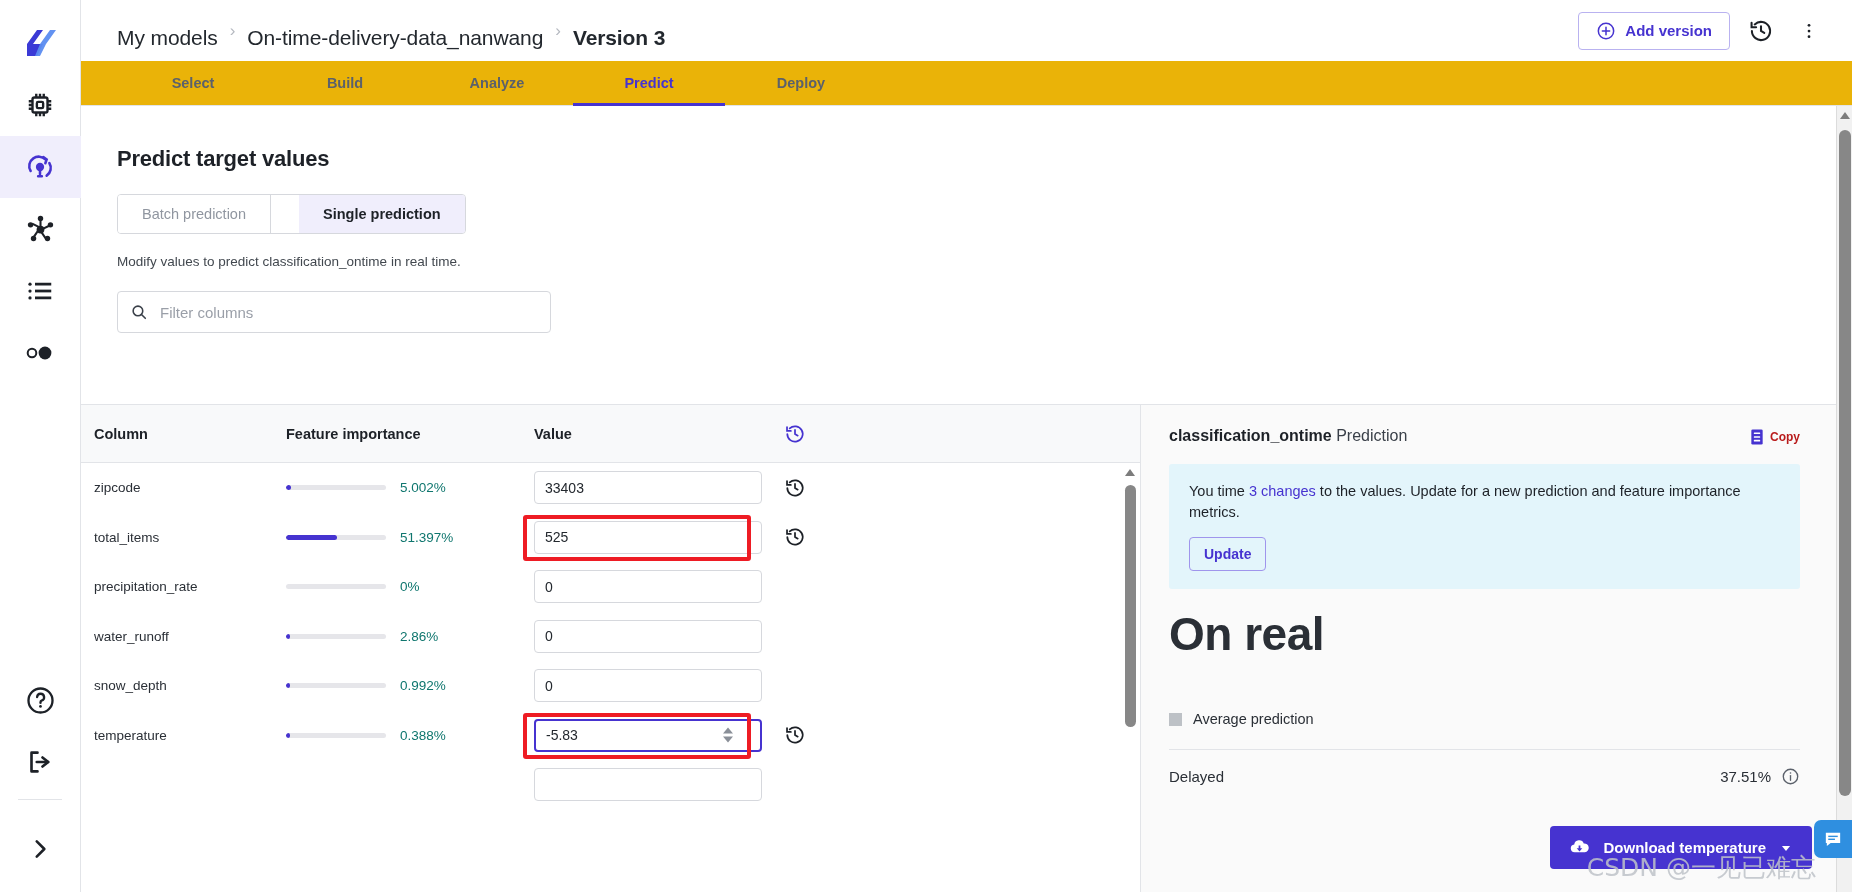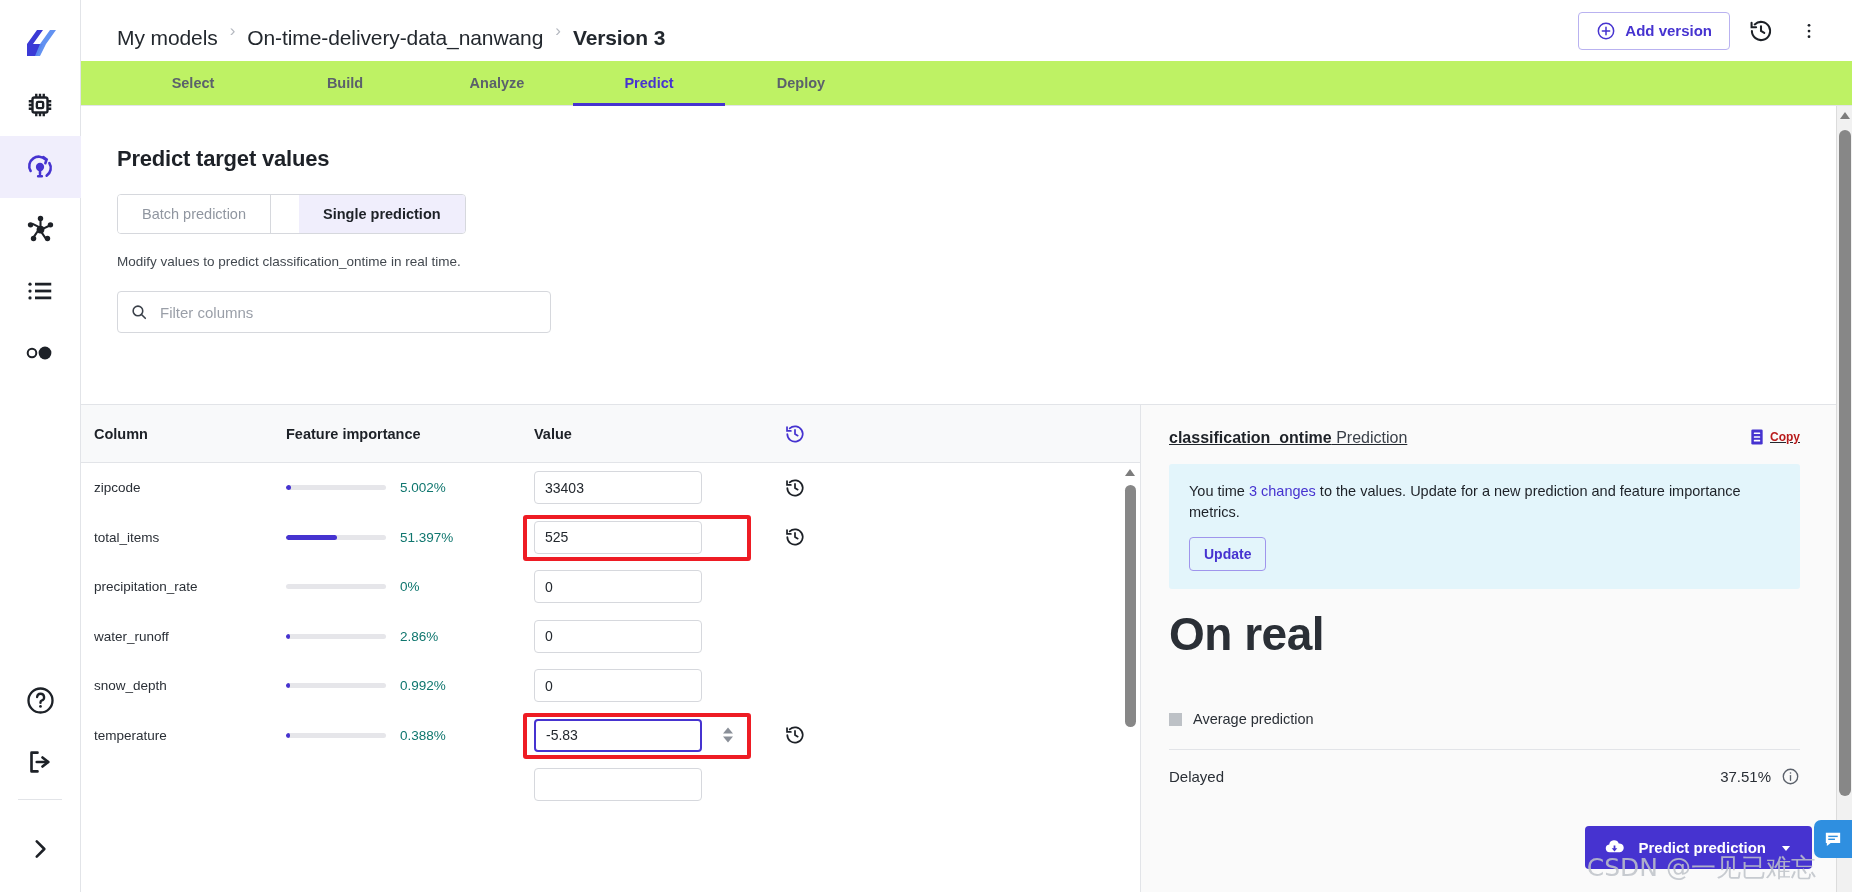--- a/index.html
+++ b/index.html
@@ -47,21 +47,21 @@
   }
   .hdr-icon-btn {
     width:34px; height:34px; display:flex; align-items:center; justify-content:center;
     cursor:pointer; border-radius:4px;
   }
 
   
   #tabbar {
     position:absolute; left:81px; top:61px; width:1771px; height:45px;
     border-bottom:1px solid #e2e4e8; display:flex; align-items:stretch;
-    padding-left:36px; background:#bef264;
+    padding-left:36px; background:#eab308;
   }
   .tab {
     width:152px; display:flex; align-items:center; justify-content:center;
     font-size:14.5px; font-weight:bold; color:#5b616b; cursor:pointer;
     position:relative;
   }
   .tab.active { color:#4633d0; }
   .tab.active::after {
     content:""; position:absolute; left:0; right:0; bottom:-1px; height:3px; background:#4633d0;
   }
@@ -139,21 +139,21 @@
   #tbody-wrap { position:relative; height:430px; }
   #tbody { position:absolute; inset:0 30px 0 0; overflow:hidden; }
   .trow { display:flex; align-items:center; height:49.5px; padding-left:13px; }
   .td-col { width:192px; font-size:13.5px; color:#2a2f36; }
   .td-imp { width:248px; display:flex; align-items:center; gap:14px; }
   .bar { width:100px; height:5px; border-radius:3px; background:#e6e6ea; position:relative; overflow:hidden; }
   .bar > i { display:block; height:100%; background:#4633d0; border-radius:3px; }
   .pct { font-size:13.5px; color:#0f766e; }
   .td-val { width:250px; }
   .val-input {
-    width:168px; height:33px; border:1px solid #d6d8dd; border-radius:4px;
+    width:228px; height:33px; border:1px solid #d6d8dd; border-radius:4px;
     font-size:14px; color:#23282e; padding:0 10px; background:#fff; outline:none;
     font-family:"Liberation Sans", sans-serif;
   }
   .val-input.focused { border:2px solid #4633d0; }
   .spinner-wrap { position:relative; width:208px; }
   .spin {
     position:absolute; right:9px; top:50%; transform:translateY(-50%);
     display:flex; flex-direction:column; gap:3px; cursor:pointer;
   }
   .spin i { width:0;height:0;border-left:5px solid transparent;border-right:5px solid transparent; }
@@ -171,21 +171,21 @@
     position:absolute; left:4px; top:6px;
     width:0;height:0;border-left:5px solid transparent;border-right:5px solid transparent;
     border-bottom:7px solid #7c7c7c;
   }
 
   
   #pred-pane {
     flex:1; border-top:1px solid #e2e4e8; background:#fafafa; position:relative;
     padding:22px 36px 0 28px;
   }
-  #pred-head { display:flex; align-items:flex-end;text-decoration:underline; }
+  #pred-head { display:flex; align-items:flex-start; }
   #pred-title { font-size:16px; color:#3a4049; }
   #pred-title b { color:#1d2127; }
   #copy-btn {
     margin-left:auto; display:flex; align-items:center; gap:3px;
     color:#b91c1c; font-size:12px; font-weight:bold; cursor:pointer;
   }
   #notice {
     margin-top:17px; background:#e3f5fb; border-radius:3px;
     padding:17px 20px 18px 20px;
   }
@@ -560,21 +560,21 @@
 <div id="page-scroll-track">
   <div class="sb-arrow-up"></div>
   <div id="page-scroll-thumb"></div>
 </div>
 
 <div id="download-btn">
   <svg class="ico" width="21" height="21" viewBox="0 0 24 24" fill="#ffffff">
     <path d="M6.4 17.4a4.4 4.4 0 0 1-.4-8.78 5.6 5.6 0 0 1 10.85-1.2A4.3 4.3 0 0 1 18.2 17.4z"></path>
     <path d="M11 9.6h2v3.3h2.2L12 16.6 8.8 12.9H11z" fill="#4633d0"></path>
   </svg>
-  <span>Predict prediction</span>
+  <span>Download temperature</span>
   <svg class="ico" width="14" height="14" viewBox="0 0 24 24" fill="#ffffff">
     <path d="M5 8.5h14L12 17z"></path>
   </svg>
 </div>
 
 <div id="chat-bubble">
   <svg class="ico" width="20" height="20" viewBox="0 0 24 24" fill="#ffffff">
     <path d="M3.4 4.6h17.2v12.2H9.2L4.6 20.4v-3.6H3.4z"></path>
     <rect x="6.3" y="8" width="11.4" height="1.7" fill="#2f8fe0"></rect>
     <rect x="6.3" y="11.5" width="8" height="1.7" fill="#2f8fe0"></rect>

